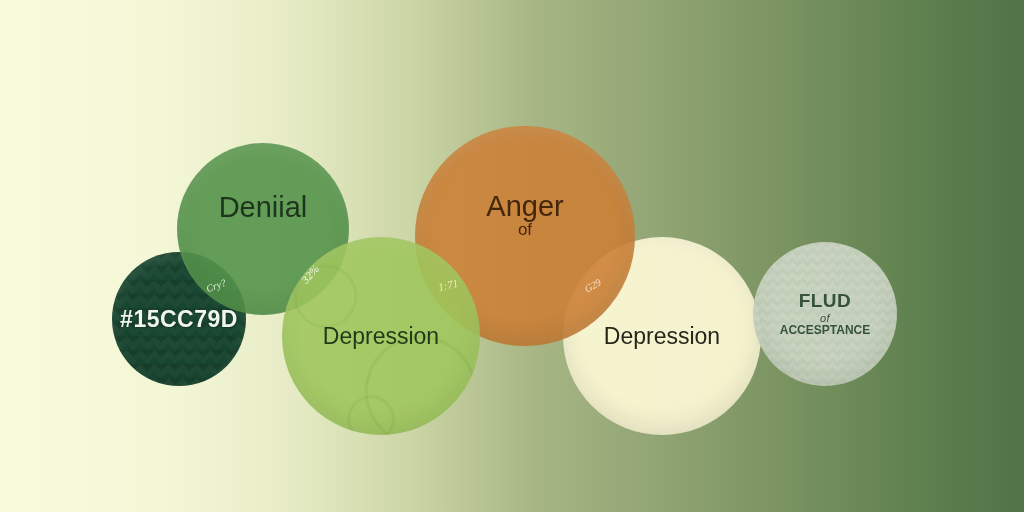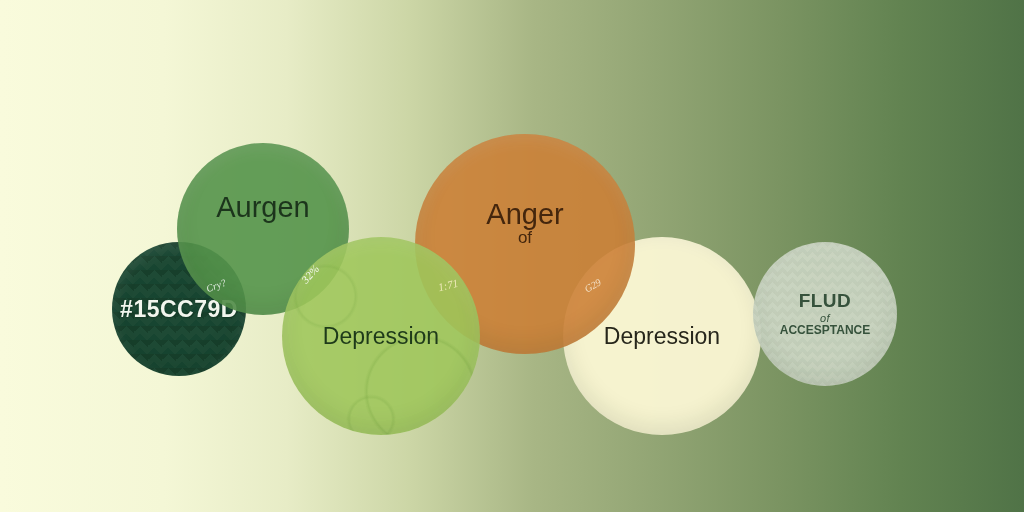--- a/index.html
+++ b/index.html
@@ -13,21 +13,21 @@
   .circle{
     position:absolute;border-radius:50%;
     display:flex;align-items:center;justify-content:center;text-align:center;
     box-shadow:inset 0 -8px 22px rgba(20,40,15,0.10), inset 0 6px 16px rgba(255,255,255,0.10);
   }
   .label{display:flex;flex-direction:column;align-items:center;line-height:1.05;}
   .label span:empty{display:none;}
 
   
   .c-hex{
-    left:112px;top:242px;width:134px;height:134px;z-index:1;
+    left:112px;top:252px;width:134px;height:134px;z-index:1;
     background-color:#1e4a35;
     background-image:
       linear-gradient(135deg,#173f2b 25%,transparent 25%),
       linear-gradient(225deg,#173f2b 25%,transparent 25%),
       linear-gradient(315deg,#174531 25%,transparent 25%),
       linear-gradient(45deg,#174531 25%,transparent 25%);
     background-position:-7px 0,-7px 0,0 0,0 0;
     background-size:14px 14px;
   }
   .c-hex .label{color:#f2f6ee;font-size:23px;font-weight:600;letter-spacing:0.5px;
@@ -37,21 +37,21 @@
   .c-denial{left:177px;top:143px;width:172px;height:172px;z-index:2;
     background:rgba(84,148,74,0.90);}
   .c-denial .label{color:#1c351c;font-size:29px;font-weight:500;transform:translateY(-22px);}
 
   
   .c-cream{left:563px;top:237px;width:198px;height:198px;z-index:3;
     background:rgba(251,247,212,0.95);}
   .c-cream .label{color:#26261b;font-size:23px;font-weight:500;}
 
   
-  .c-anger{left:415px;top:134px;width:220px;height:220px;z-index:4;
+  .c-anger{left:415px;top:126px;width:220px;height:220px;z-index:4;
     background:rgba(204,126,52,0.88);}
   .c-anger .label{color:#44260d;font-weight:500;transform:translateY(-21px);}
   .c-anger .label span:nth-child(1){font-size:29px;}
   .c-anger .label span:nth-child(2){font-size:17px;}
   .c-anger .label span:nth-child(3){font-size:29px;}
 
   
   .c-green{left:282px;top:237px;width:198px;height:198px;z-index:5;
     background-color:rgba(158,198,90,0.88);
     background-image:
@@ -95,21 +95,21 @@
 <div id="stage">
 
   <div class="circle c-hex">
     <div class="label">
       <span>#15CC79D</span>
     </div>
   </div>
 
   <div class="circle c-denial">
     <div class="label">
-      <span>Aurgen</span>
+      <span>Deniial</span>
     </div>
   </div>
 
   <div class="circle c-cream">
     <div class="label">
       <span>Depression</span>
     </div>
   </div>
 
   <div class="circle c-anger">

